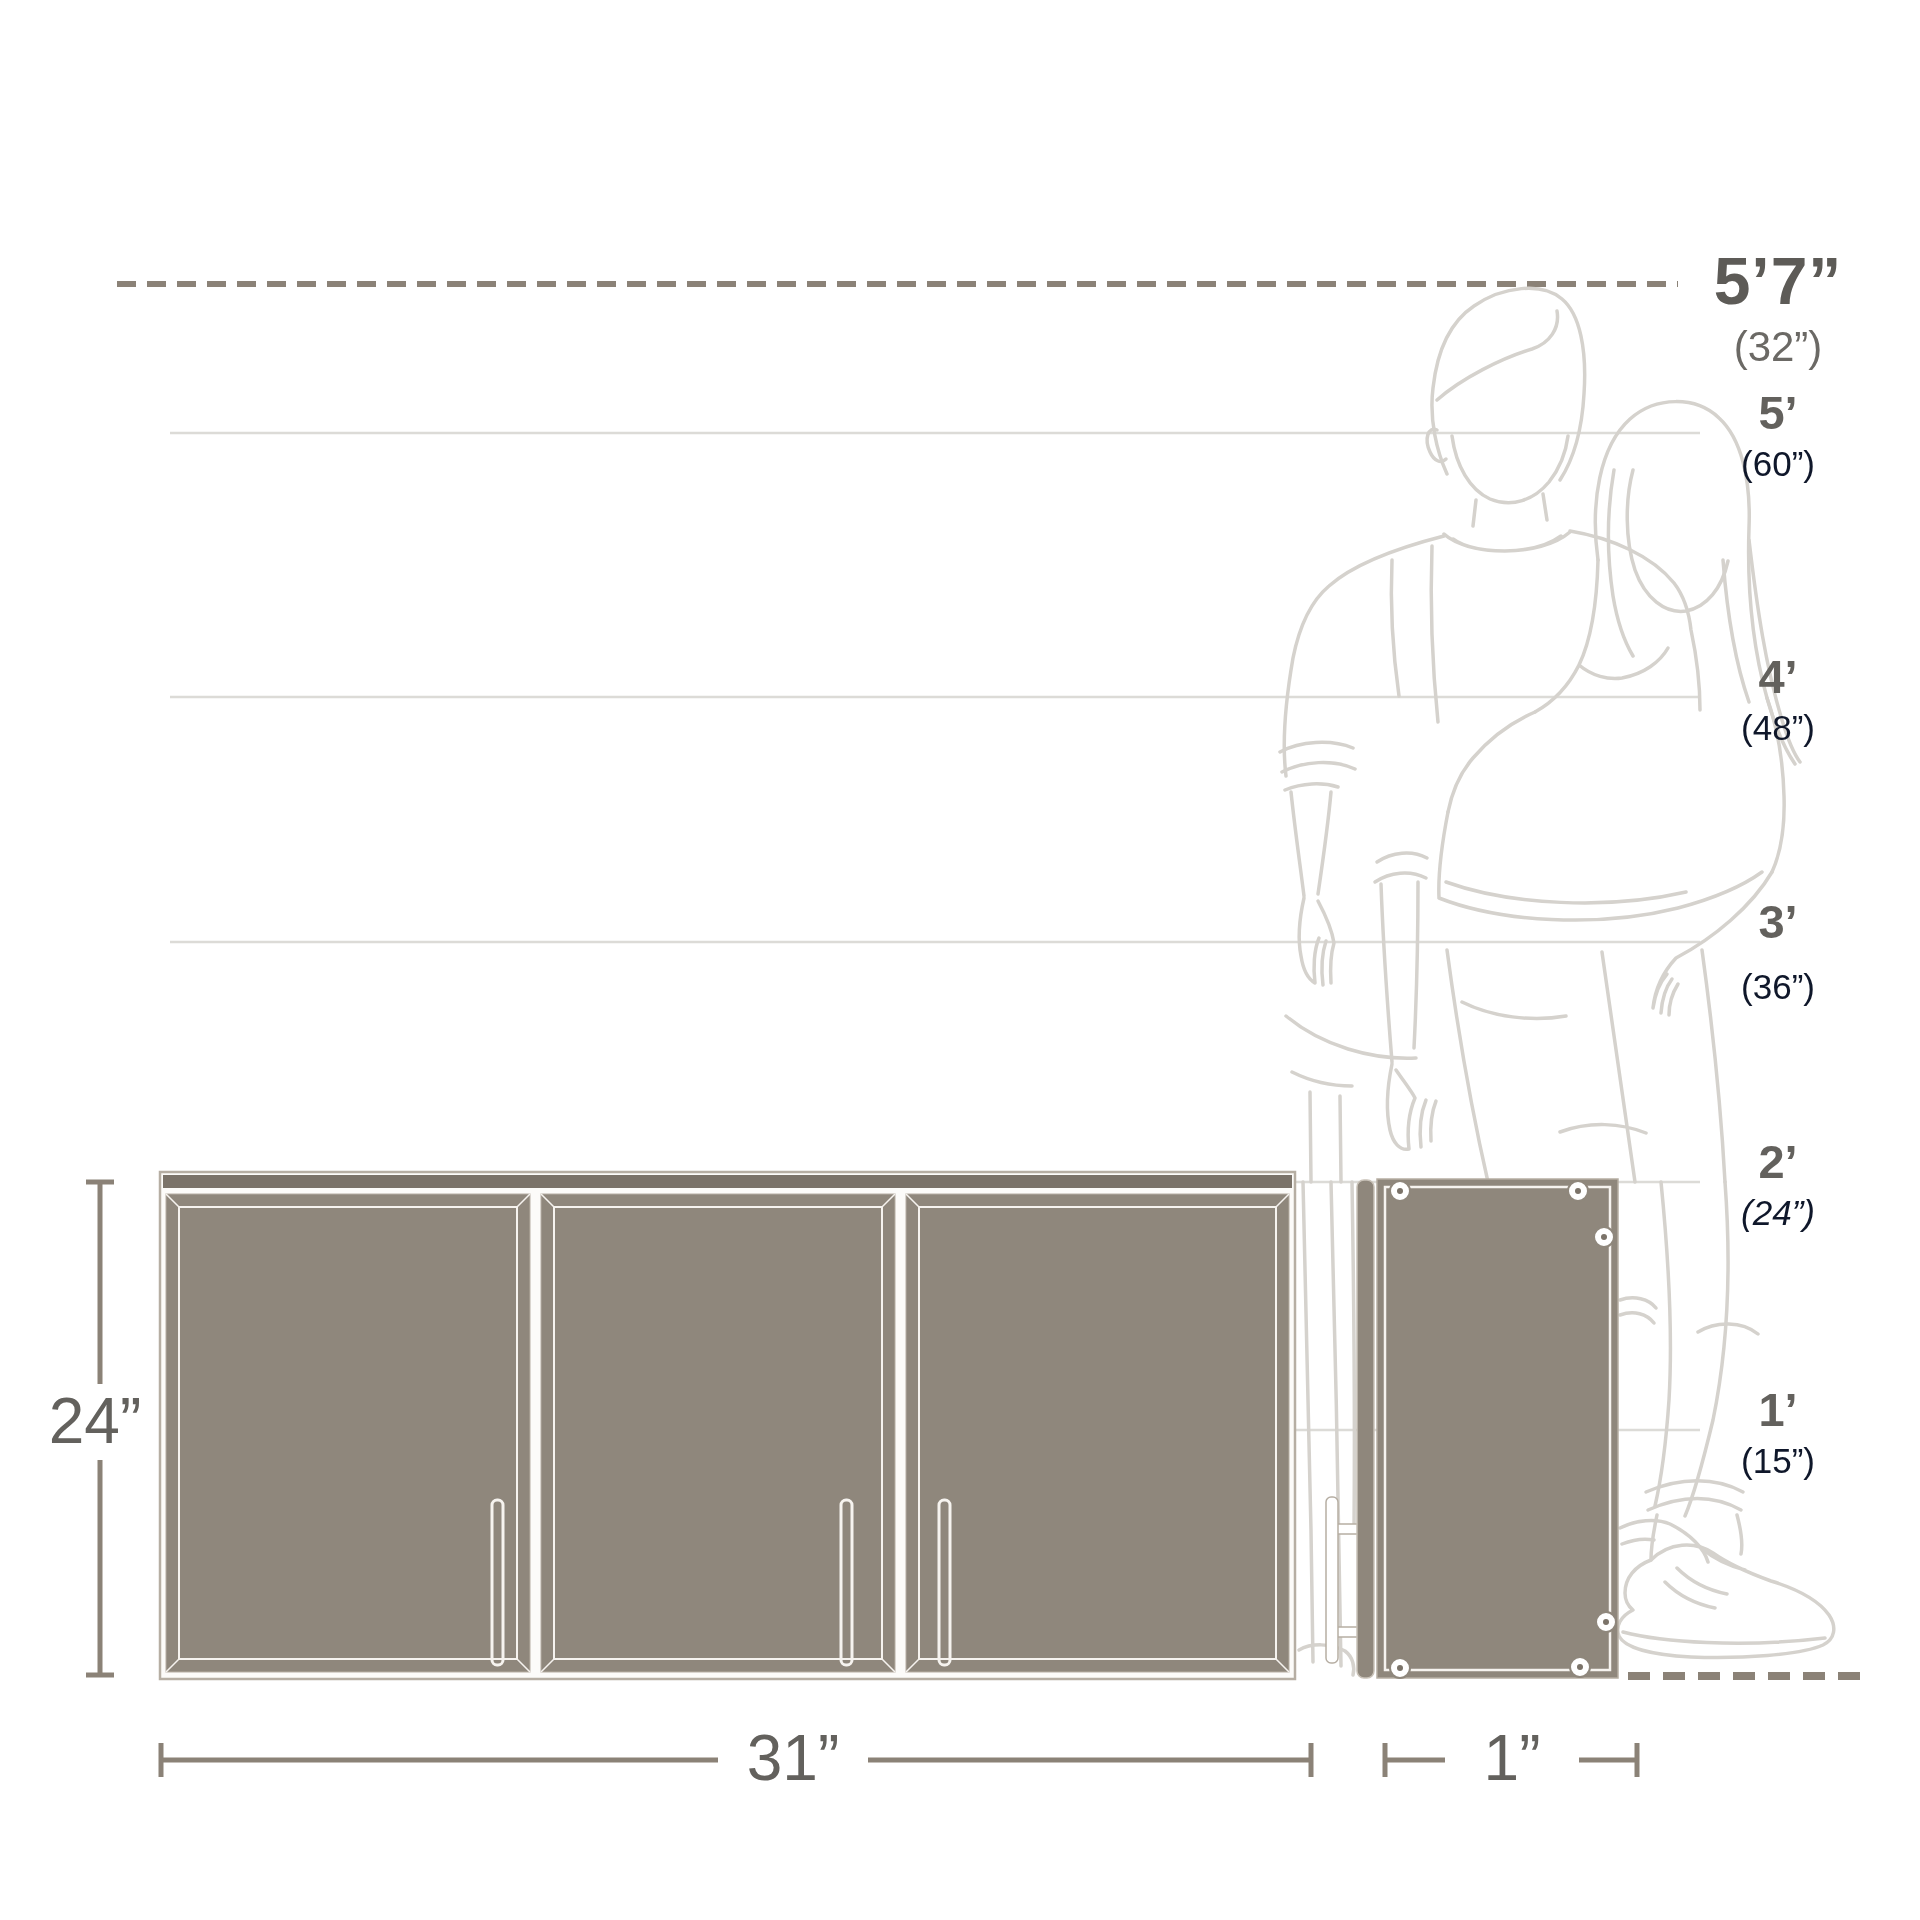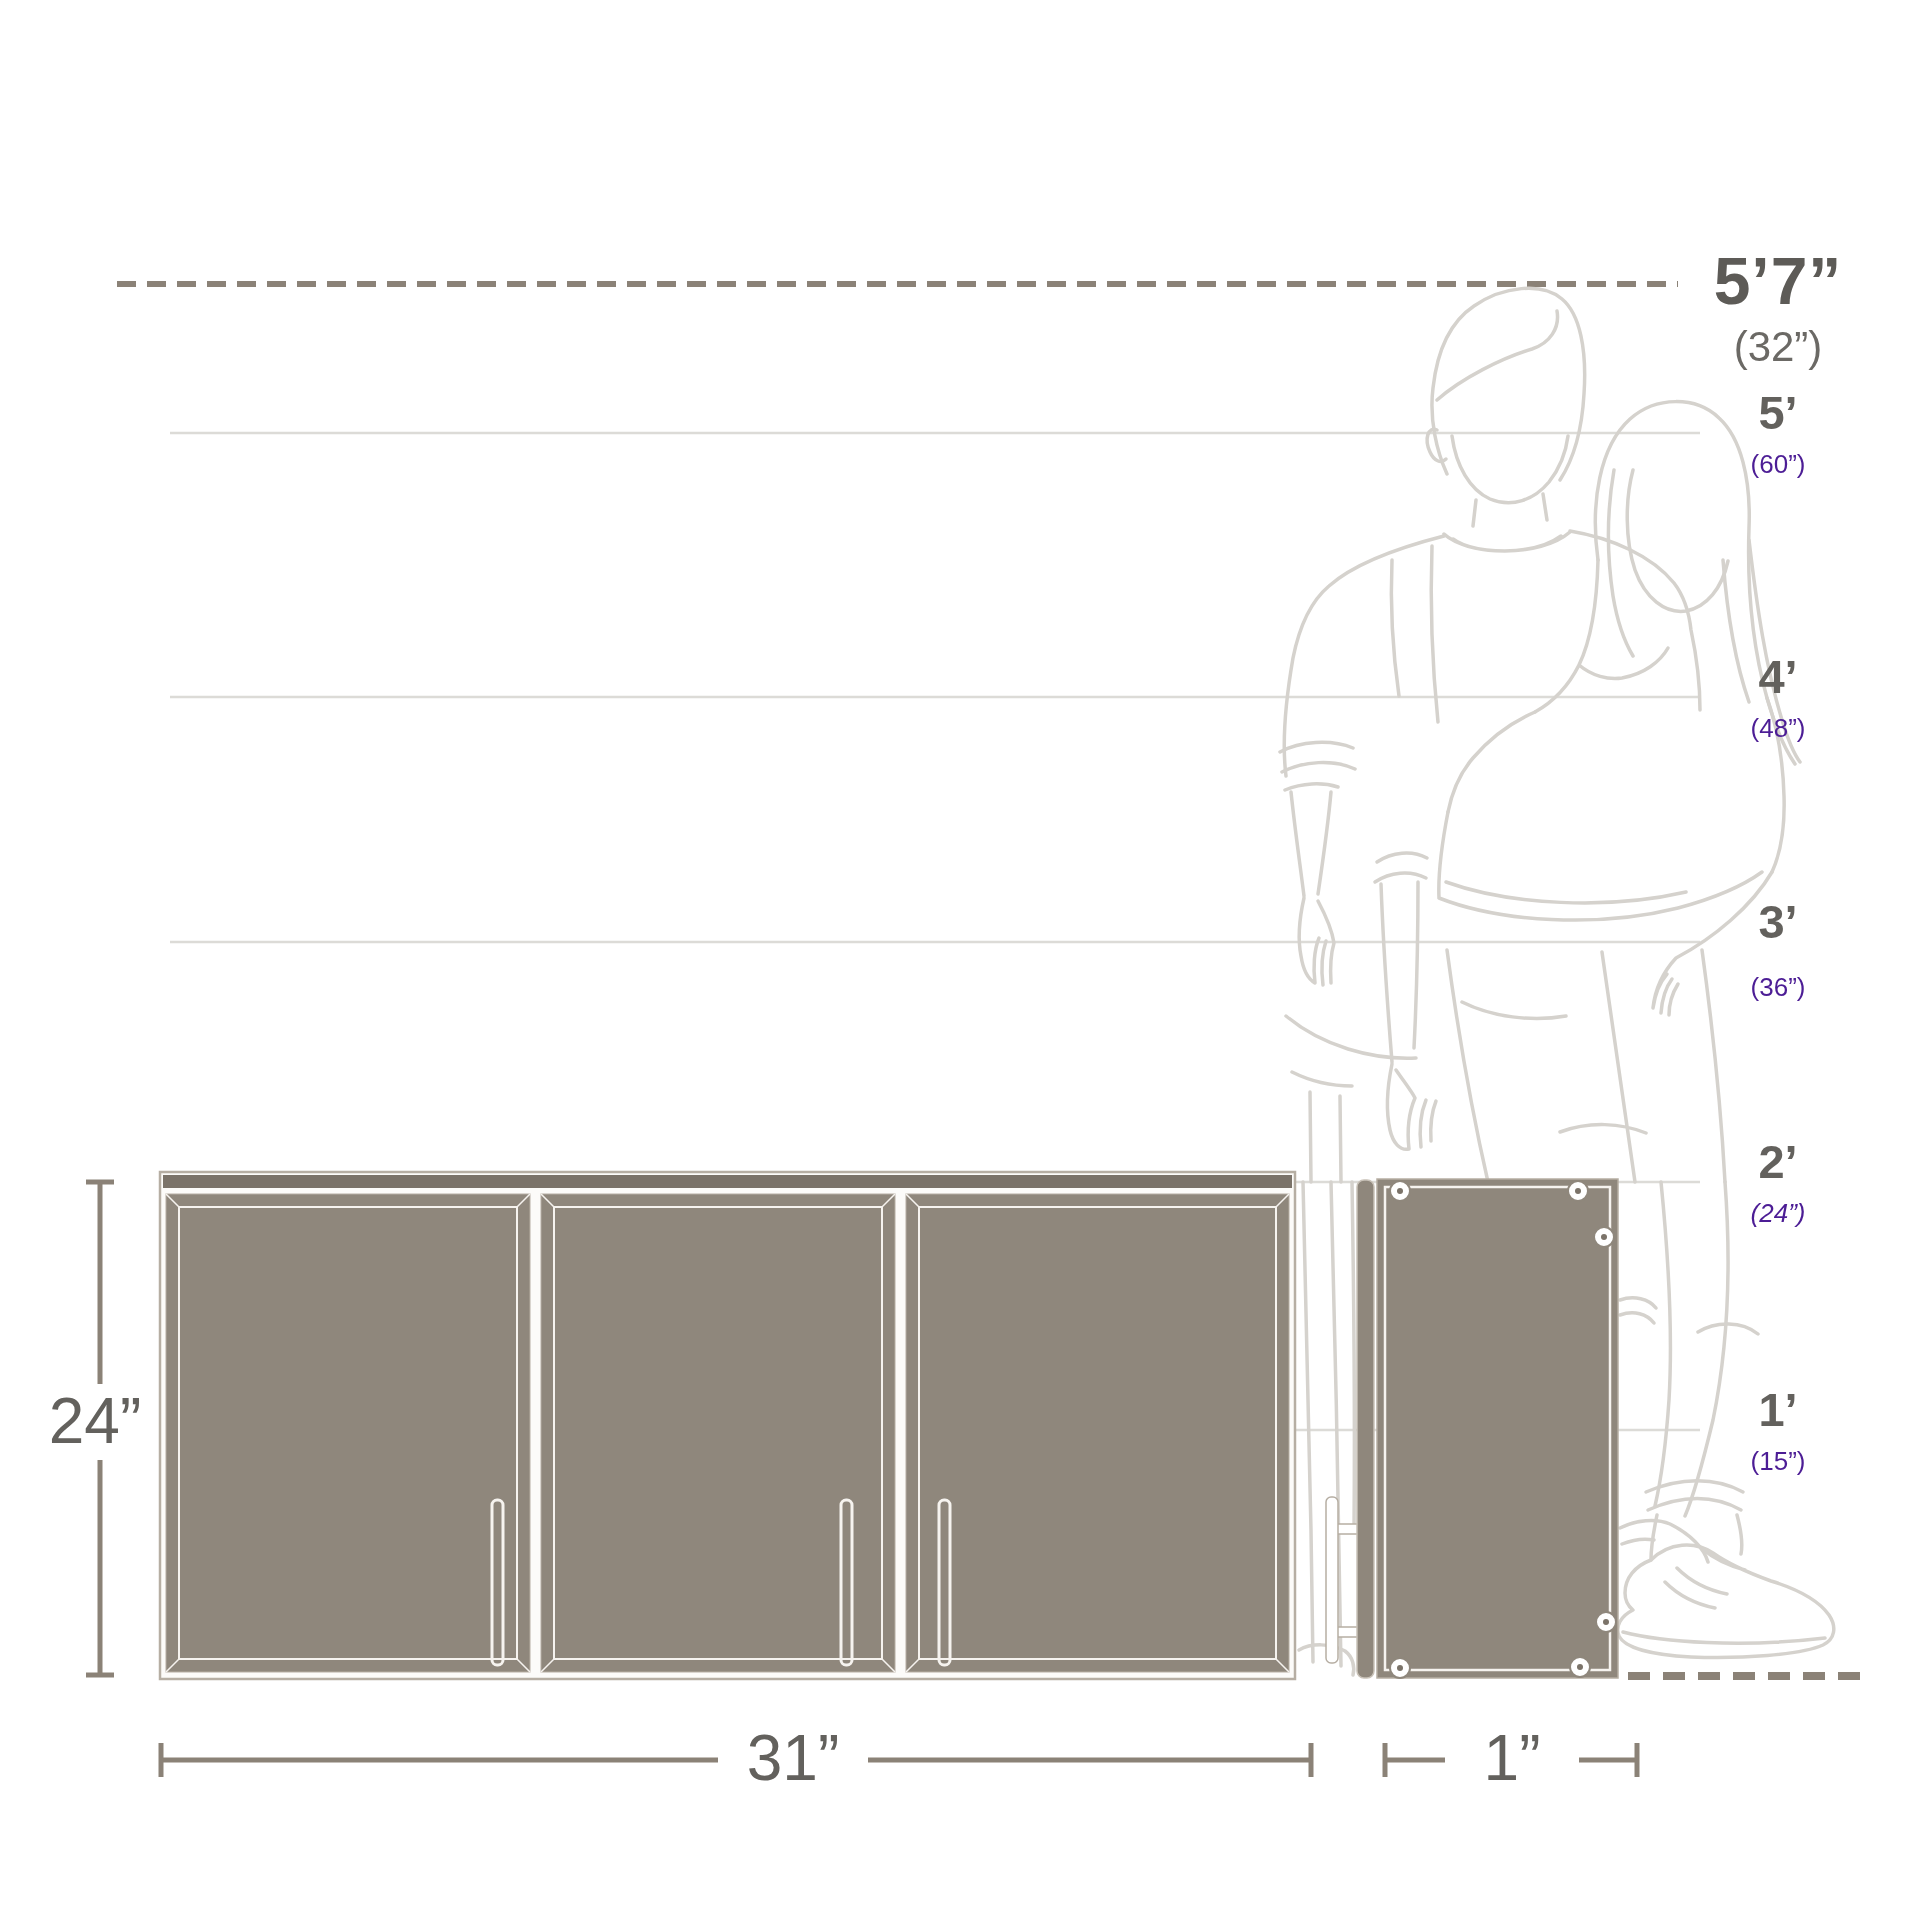--- a/index.html
+++ b/index.html
@@ -7,21 +7,21 @@
     position:relative;width:1920px;height:1920px;background:#ffffff;overflow:hidden;
     font-family:"Liberation Sans", sans-serif;
   }
   .stage svg{position:absolute;left:0;top:0;}
   .lbl{position:absolute;text-align:center;white-space:nowrap;}
   
   .hm-num{left:1650px;top:245px;width:256px;font-size:66px;line-height:72px;font-weight:700;color:#5d5b57;letter-spacing:1px;}
   .hm-sub{left:1650px;top:326px;width:256px;font-size:42px;line-height:42px;font-weight:400;color:#6b6965;}
   
   .ft-num{left:1658px;width:240px;font-size:47px;line-height:46px;font-weight:700;color:#63615d;}
-  .ft-sub{left:1658px;width:240px;font-size:26px;line-height:42px;font-weight:400;color:#4c1d95;}
+  .ft-sub{left:1658px;width:240px;font-size:35px;line-height:42px;font-weight:400;color:#0f172a;}
   .t5n{top:390px;}  .t5s{top:443px;}
   .t4n{top:654px;}  .t4s{top:707px;}
   .t3n{top:899px;}  .t3s{top:952px;margin-top:14px;}
   .t2n{top:1139px;} .t2s{top:1192px;font-style:italic;}
   .t1n{top:1387px;} .t1s{top:1440px;}
   
   .dim{font-size:64px;line-height:64px;font-weight:400;color:#63615d;}
   .dim-h{left:0px;top:1389px;width:190px;}
   .dim-w{left:693px;top:1726px;width:200px;}
   .dim-d{left:1412px;top:1726px;width:200px;}

